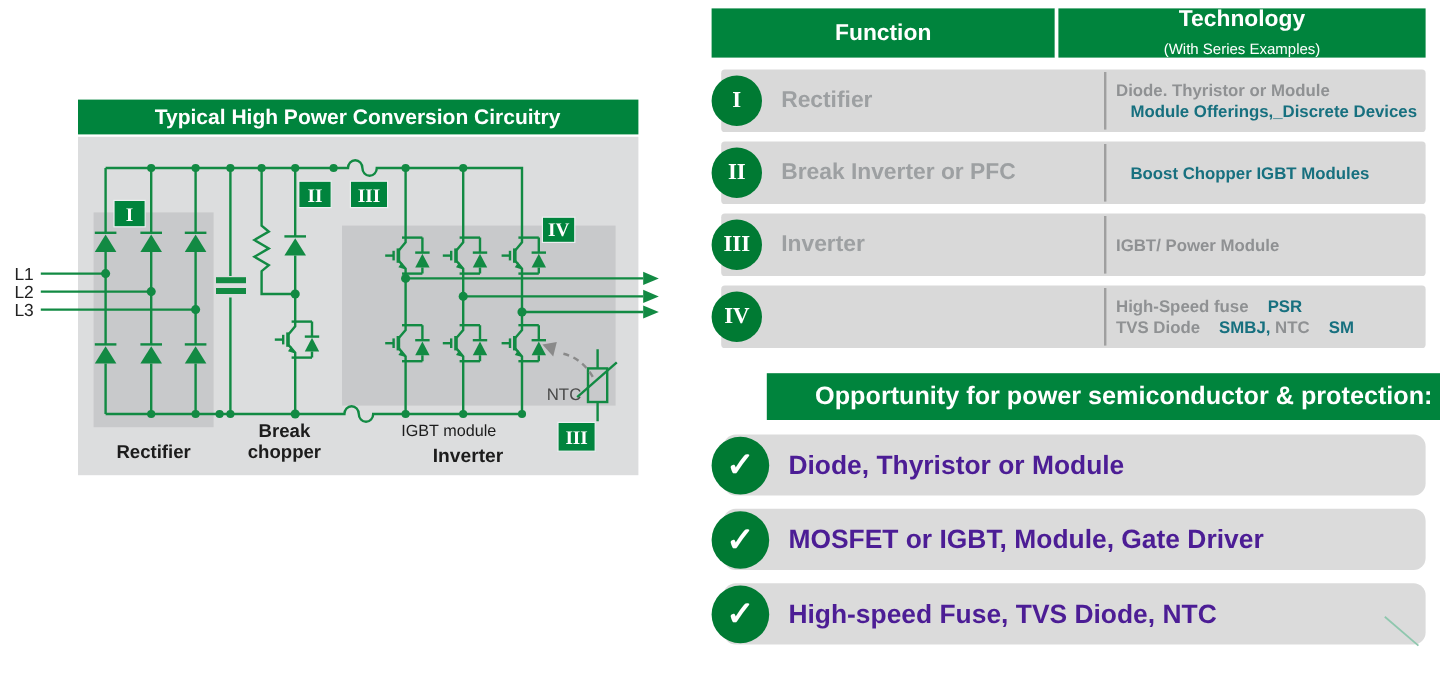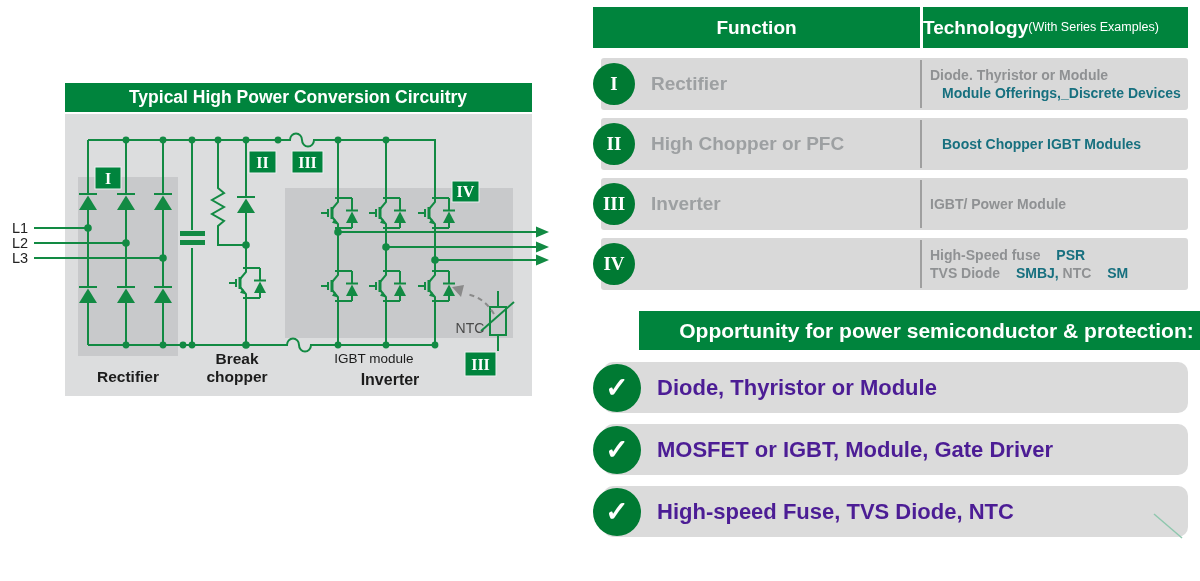--- a/index.html
+++ b/index.html
@@ -32,25 +32,25 @@
   .badge-text{fill:#fff;font-family:"Liberation Serif",serif;font-weight:bold;
               font-size:16px;text-anchor:middle;}
   .svg-title{fill:#fff;font-weight:bold;font-size:17.5px;text-anchor:middle;}
   .lbl{fill:#222;font-size:14.5px;}
   .lbl-b{fill:#1c1c1c;font-weight:bold;font-size:15.5px;text-anchor:middle;}
   .lbl-m{fill:#1c1c1c;font-size:13.5px;text-anchor:middle;}
   .lbl-inv{fill:#1c1c1c;font-weight:bold;font-size:16px;text-anchor:middle;}
   .lbl-ntc{fill:#4a4a4a;font-size:14px;text-anchor:middle;}
   
   .tbl-header{position:absolute;left:593px;top:7px;width:595px;height:41px;display:flex;}
-  .th-fn{width:327px;background:var(--green);color:#fff;display:flex;align-items:center;
+  .th-fn{width:286px;background:var(--green);color:#fff;display:flex;align-items:center;
          justify-content:center;font-weight:bold;font-size:19px;}
   .th-gap{width:3px;background:#fff;}
-  .th-tech{flex:1;background:var(--green);color:#fff;display:flex;flex-direction:row;
-           align-items:center;justify-content:flex-start;line-height:1.05;}
+  .th-tech{flex:1;background:var(--green);color:#fff;display:flex;flex-direction:column;
+           align-items:center;justify-content:space-between;line-height:1.05;}
   .th-tech .main{font-size:19px;font-weight:bold;}
   .th-tech .sub{font-size:12.5px;}
   .t-rows{position:absolute;left:593px;top:58px;width:595px;}
   .t-row{position:relative;height:52px;margin-bottom:8px;}
   .t-row .bar{position:absolute;left:8px;right:0;top:0;bottom:0;background:var(--bar-gray);
               border-radius:3px;}
   .t-row .divider{position:absolute;left:327px;top:2px;bottom:2px;width:2px;background:#9f9f9f;}
   .num-circle{position:absolute;left:0;top:50%;transform:translateY(-50%);width:42px;height:42px;
               border-radius:50%;background:var(--circle-green);color:#fff;display:flex;
               align-items:center;justify-content:center;
@@ -247,21 +247,21 @@
       <div class="tech">
           <div><span class="tone-gray">Diode. Thyristor or Module</span></div>
           <div><span class="tone-teal">Module Offerings,_Discrete Devices</span></div>
         </div>
     </div>
 
     <div class="t-row">
       <div class="bar"></div>
       <div class="divider"></div>
       <div class="num-circle">II</div>
-      <div class="fn-label">High Chopper or PFC</div>
+      <div class="fn-label">Break Inverter or PFC</div>
       <div class="tech">
           <div><span class="tone-teal">Boost Chopper IGBT Modules</span></div>
         </div>
     </div>
 
     <div class="t-row">
       <div class="bar"></div>
       <div class="divider"></div>
       <div class="num-circle">III</div>
       <div class="fn-label">Inverter</div>

